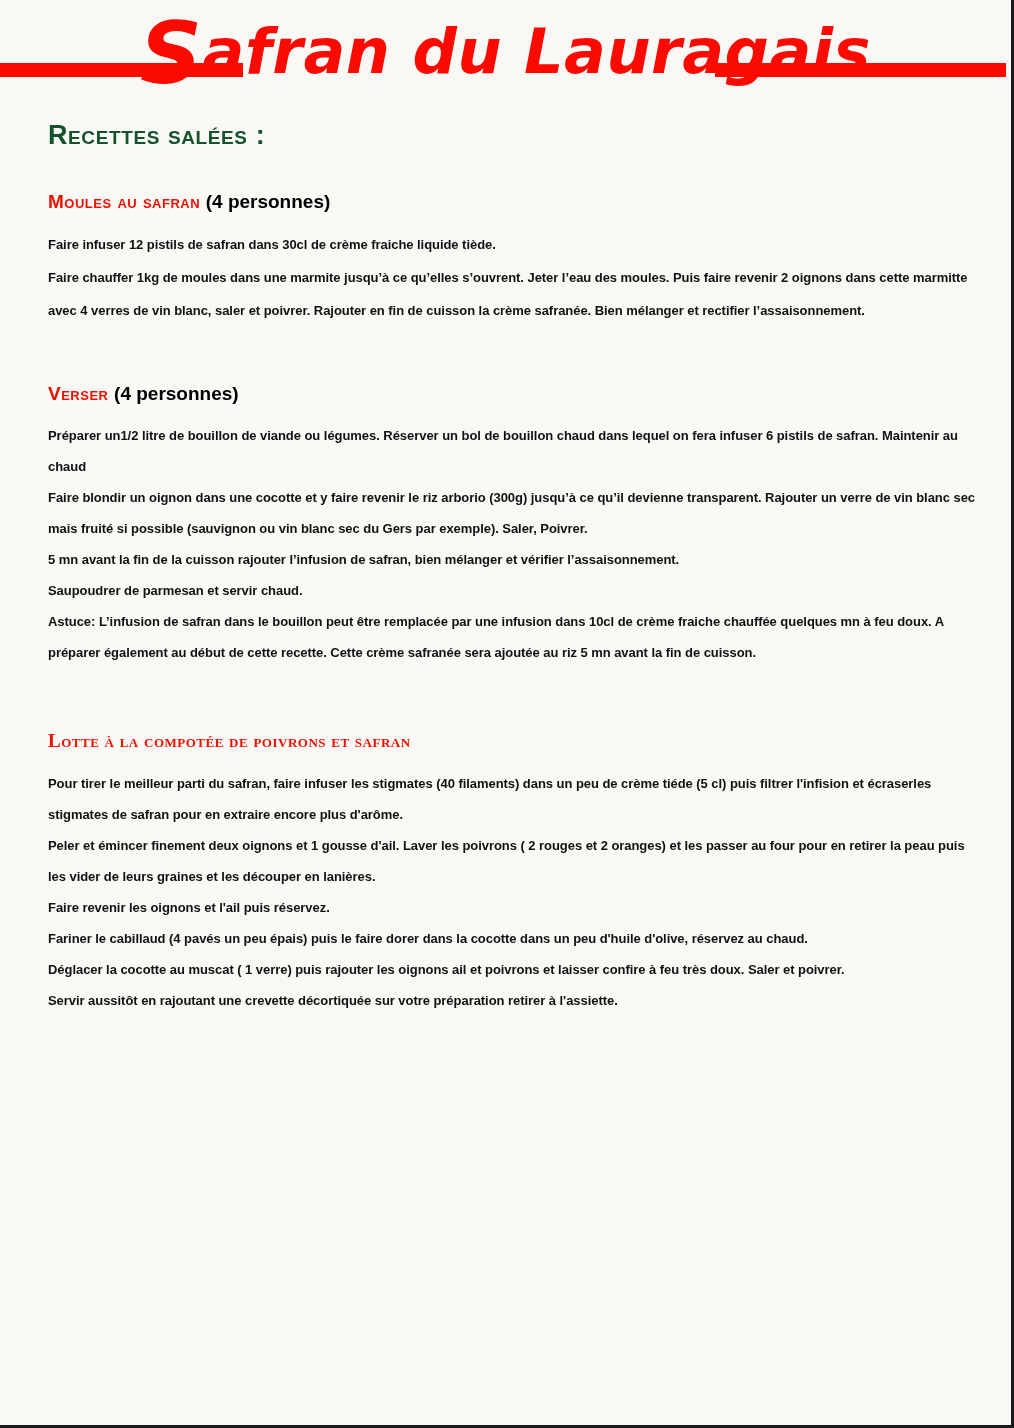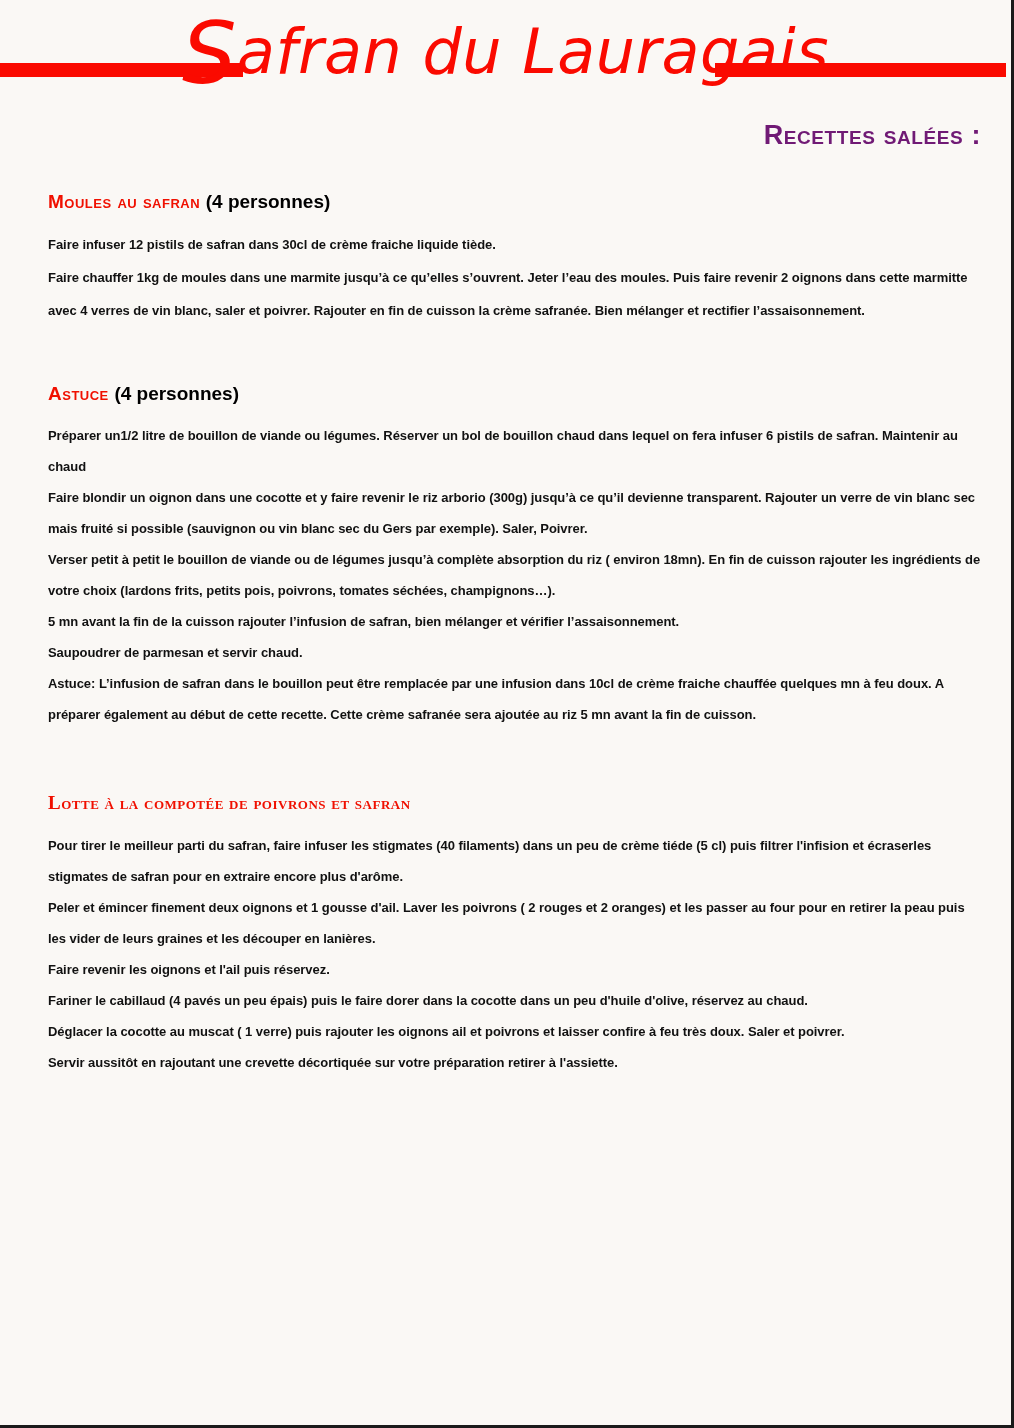--- a/index.html
+++ b/index.html
@@ -45,50 +45,49 @@
 
   .brand-title {
     position: absolute;
     left: 0;
     right: 0;
     top: 10px;
     text-align: center;
     color: #fa0a00;
     font-family: "DejaVu Sans", sans-serif;
     font-style: italic;
-    font-weight: normal;
+    font-weight: bold;
     font-size: 62px;
     line-height: 1;
     letter-spacing: 0.5px;
     white-space: nowrap;
   }
   .brand-title .cap {
     font-size: 86px;
     line-height: 1;
     vertical-align: -10px;
   }
 
   
   .content {
     position: absolute;
     left: 48px;
     right: 30px;
     top: 122px;
   }
 
   .section-heading {
-    color: #701a75;
+    color: #14532d;
     font-family: "Liberation Sans", sans-serif;
     font-weight: bold;
     font-size: 27px;
     font-variant: small-caps;
     letter-spacing: 0.6px;
     margin: 0 0 42px 0;
     line-height: 1;
-    text-align: right;
   }
 
   .recipe { margin: 0 0 44px 0; }
 
   .recipe-title {
     margin: 0 0 14px 0;
     font-size: 19px;
     font-weight: bold;
     line-height: 1.2;
     letter-spacing: 0.3px;
@@ -142,25 +141,24 @@
 
     <div class="recipe" id="recipe-moules">
       <h2 class="recipe-title"><span class="name">Moules au safran</span> <span class="serves">(4 personnes)</span></h2>
       <div class="recipe-body">
         <p>Faire infuser 12 pistils de safran dans 30cl de crème fraiche liquide tiède.</p>
         <p>Faire chauffer 1kg de moules dans une marmite jusqu’à ce qu’elles s’ouvrent. Jeter l’eau des moules. Puis faire revenir 2 oignons dans cette  marmitte avec 4 verres de vin blanc, saler et poivrer.  Rajouter en fin de cuisson la crème safranée. Bien mélanger et rectifier l’assaisonnement.</p>
       </div>
     </div>
 
     <div class="recipe" id="recipe-risotto">
-      <h2 class="recipe-title"><span class="name">Astuce</span> <span class="serves">(4 personnes)</span></h2>
+      <h2 class="recipe-title"><span class="name">Verser</span> <span class="serves">(4 personnes)</span></h2>
       <div class="recipe-body">
         <p class="gap-before">Préparer un1/2 litre de bouillon de viande ou légumes. Réserver un bol de bouillon chaud dans lequel on fera infuser 6 pistils de safran. Maintenir au chaud</p>
         <p>Faire blondir un oignon dans une cocotte et y faire revenir le riz arborio (300g) jusqu’à ce qu’il devienne transparent. Rajouter un verre de vin blanc sec mais fruité si possible (sauvignon ou vin blanc sec du Gers par exemple). Saler, Poivrer.</p>
-        <p>Verser petit à petit le bouillon de viande ou de légumes jusqu’à complète absorption du riz ( environ 18mn). En fin de cuisson rajouter les ingrédients de votre choix (lardons frits, petits pois, poivrons, tomates séchées, champignons…).</p>
         <p>5 mn avant la fin de la cuisson rajouter l’infusion de safran, bien mélanger et vérifier l’assaisonnement.</p>
         <p>Saupoudrer de parmesan et servir chaud.</p>
         <p>Astuce: L’infusion de safran dans le bouillon peut être remplacée par une infusion dans 10cl de crème fraiche chauffée quelques mn à feu doux. A préparer également au début de cette recette. Cette crème safranée sera ajoutée au riz 5 mn avant la fin de cuisson.</p>
       </div>
     </div>
 
     <div class="recipe" id="recipe-lotte">
       <h2 class="recipe-title"><span class="name">Lotte à la compotée de poivrons et safran</span><span class="serves"></span></h2>
       <div class="recipe-body">
         <p class="gap-before">Pour tirer le meilleur parti du safran, faire infuser  les stigmates (40 filaments) dans un peu de crème tiéde (5 cl) puis filtrer l'infision et écraserles stigmates de safran pour en extraire encore plus d'arôme.</p>

